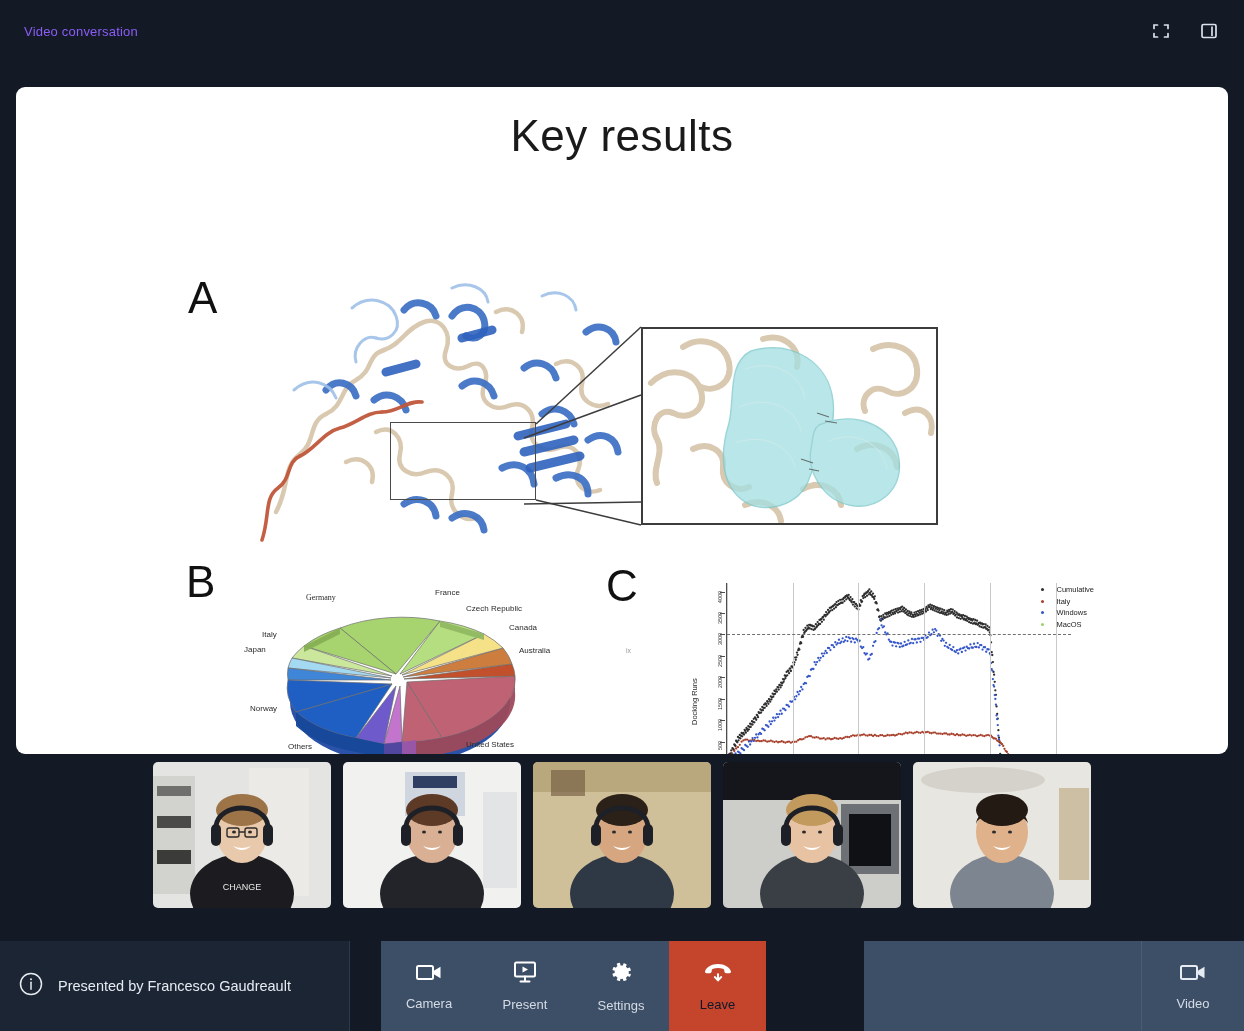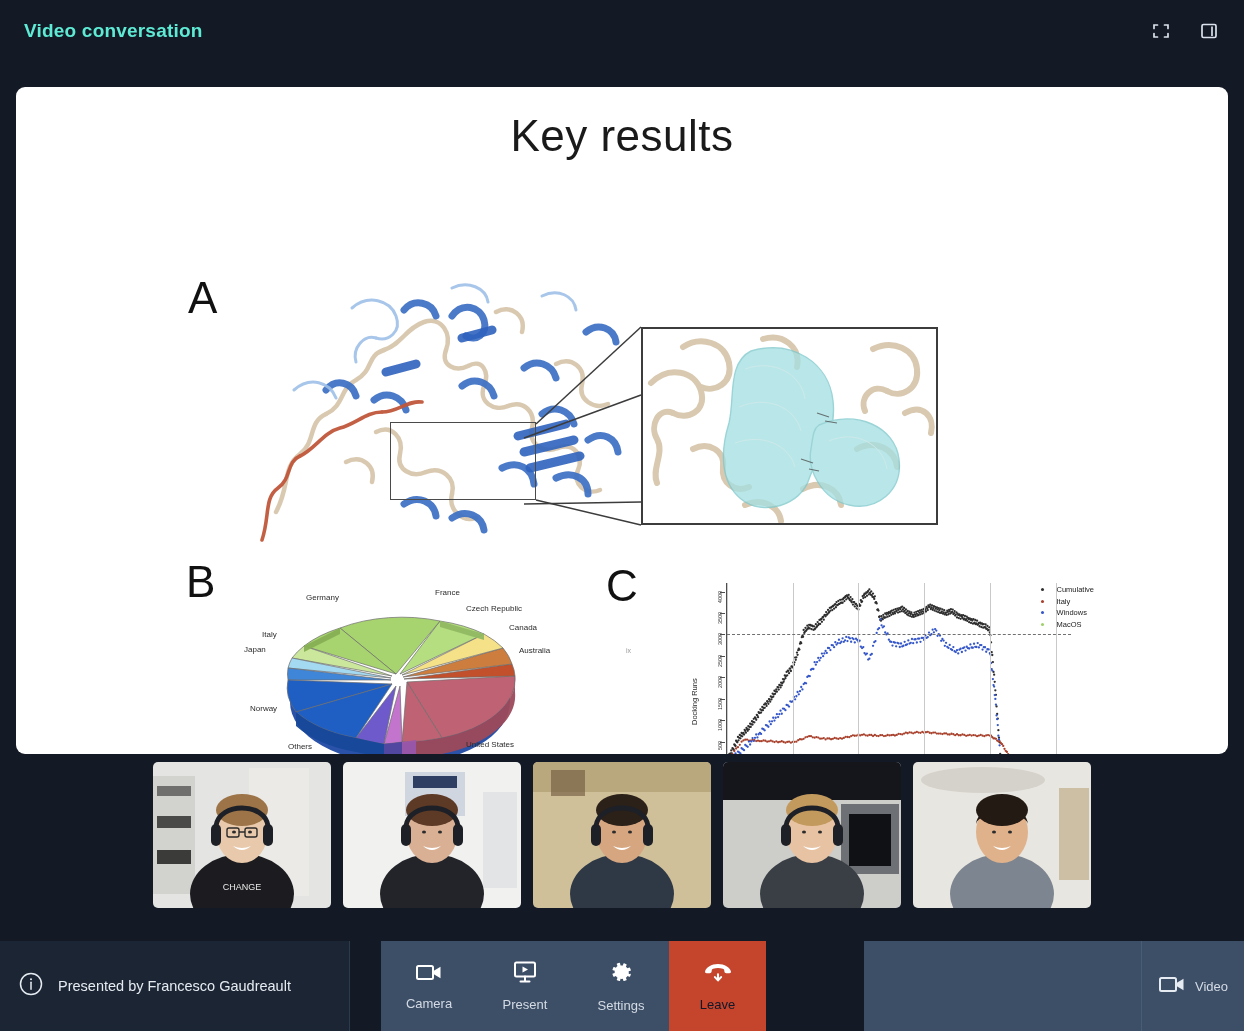--- a/index.html
+++ b/index.html
@@ -11,21 +11,21 @@
   }
   #app { position: relative; width: 1244px; height: 1031px; background: #131a26; }
 
   
   .topbar {
     position: absolute; left: 0; top: 0; width: 1244px; height: 62px;
     display: flex; align-items: center; justify-content: space-between;
     padding: 0 20px 0 24px;
   }
   .topbar-title {
-    color: #5eead4; font-size: 19px; font-weight: bold; letter-spacing: .2px;
+    color: #8b5cf6; font-size: 13px; font-weight: normal; letter-spacing: .2px;
   }
   .topbar-actions { display: flex; align-items: center; gap: 18px; }
   .icon-btn {
     width: 30px; height: 30px; display: flex; align-items: center; justify-content: center;
     cursor: pointer; border-radius: 4px;
   }
   .icon-btn svg { display: block; }
 
   
   .stage {
@@ -118,21 +118,21 @@
     width: 96px; height: 90px; background: #3d4f67;
     display: flex; flex-direction: column; align-items: center; justify-content: center;
     gap: 9px; cursor: pointer;
   }
   .tool.leave { background: #c4452c; width: 97px; }
   .tool-label { color: #d4dbe5; font-size: 13px; }
   .tool.leave .tool-label { color: #0f172a; }
   .toolbar-tail { position: absolute; left: 864px; top: 0; width: 277px; height: 90px; background: #3d4f67; }
   .video-btn {
     position: absolute; left: 1141px; top: 0; width: 103px; height: 90px; background: #3d4f67;
-    display: flex; flex-direction: row; align-items: center; justify-content: center;
+    display: flex; flex-direction: column; align-items: center; justify-content: center;
     gap: 9px; cursor: pointer; border-left: 1px solid #4a5d76;
   }
 </style>
 </head>
 <body>
 
 <div id="app">
 
   <div class="topbar">
     <div class="topbar-title">Video conversation</div>
@@ -321,21 +321,21 @@
             <path d="M158 170 A110 62 0 0 0 198 166 L198 182 A110 62 0 0 1 158 186 Z" fill="#9d4a5b"></path>
             <path d="M52 140 A110 62 0 0 0 112 166 L112 180 A110 62 0 0 1 52 154 Z" fill="#17489a"></path>
             <path d="M112 166 L112 180 L140 186 L140 172 Z" fill="#17489a"></path>
             <path d="M140 172 L140 186 L158 184 L158 170 Z" fill="#5446a0"></path>
             <path d="M158 170 L158 184 L172 182 L172 168 Z" fill="#9e57a8"></path>
             <path d="M96 56 L96 62 L60 80 L60 74 Z" fill="#87b055"></path>
             <path d="M196 49 L196 55 L240 68 L240 62 Z" fill="#92ba63"></path>
           </g>
         </svg>
 
-        <span class="pie-label" style="left:62px;  top:21px;">Germany</span>
+        <span class="pie-label" style="left:62px;  top:21px;font-family:Liberation Serif, serif;">Germany</span>
         <span class="pie-label" style="left:191px; top:16px;">France</span>
         <span class="pie-label" style="left:222px; top:32px;">Czech Republic</span>
         <span class="pie-label" style="left:265px; top:51px;text-align:right;">Canada</span>
         <span class="pie-label" style="left:275px; top:74px;">Australia</span>
         <span class="pie-label" style="left:222px; top:168px;">United States</span>
         
         
         <span class="pie-label" style="left:44px;  top:170px;">Others</span>
         <span class="pie-label" style="left:6px;   top:132px;">Norway</span>
         <span class="pie-label" style="left:0px;   top:73px;">Japan</span>

